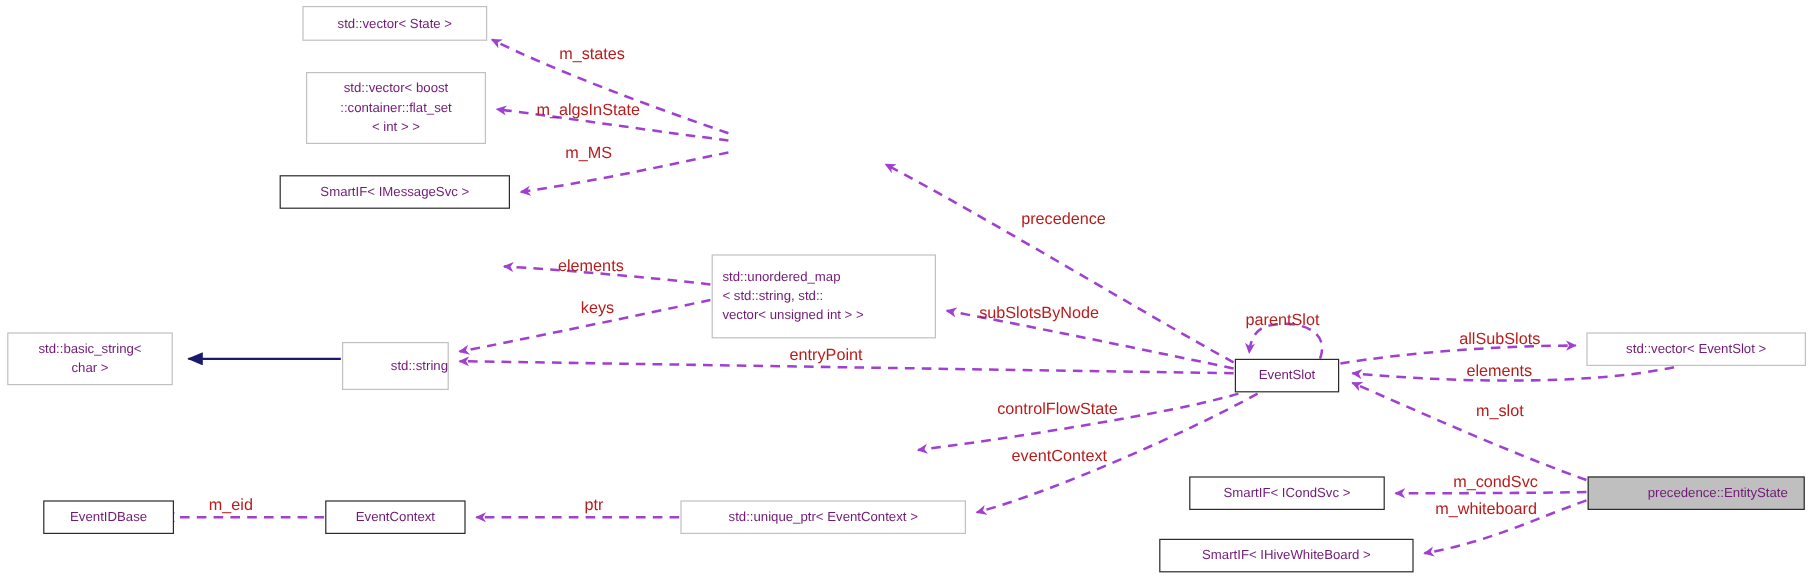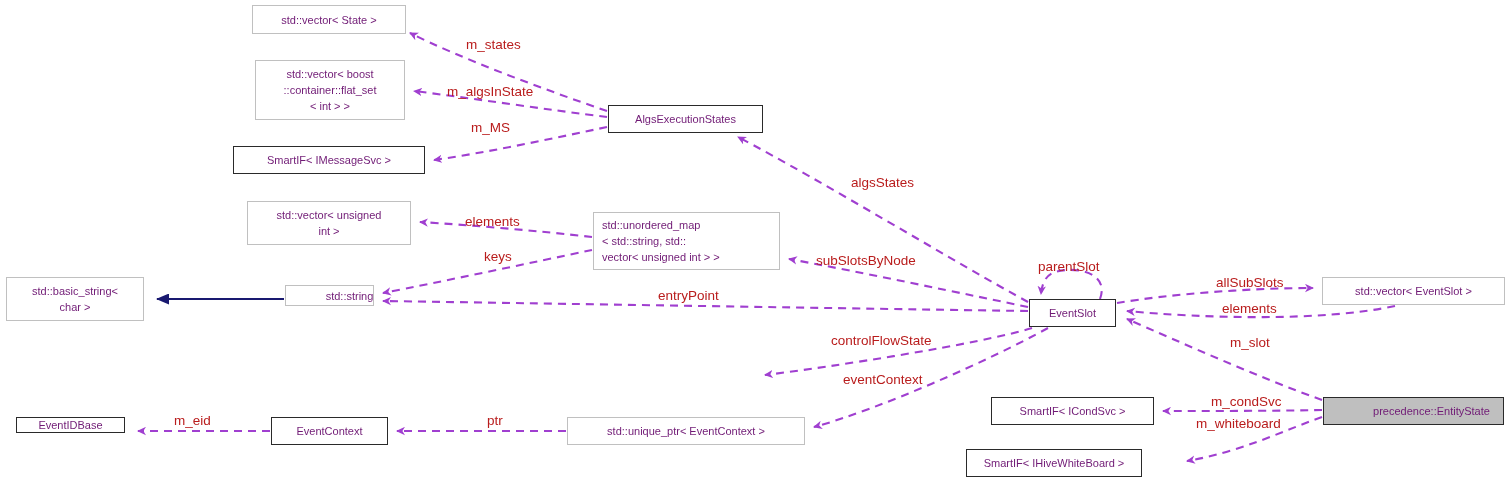--- a/index.html
+++ b/index.html
@@ -123,55 +123,52 @@
   </svg>
 
   <div class="node light" style="left:252px;top:5px;width:154px;height:29px;">std::vector&lt; State &gt;</div>
 
   <div class="node light" style="left:255px;top:60px;width:150px;height:60px;">std::vector&lt; boost
 ::container::flat_set
 &lt; int &gt; &gt;</div>
 
   <div class="node dark" style="left:233px;top:146px;width:192px;height:28px;">SmartIF&lt; IMessageSvc &gt;</div>
 
-  <div class="node dark" style="left:608px;top:105px;width:155px;height:28px;">AlgsExecutionStates</div>
 
-  <div class="node light" style="left:247px;top:201px;width:164px;height:44px;">std::vector&lt; unsigned
-int &gt;</div>
 
-  <div class="node light leftalign" style="left:593px;top:212px;width:187px;height:58px;">std::unordered_map
+  <div class="node light leftalign" style="left:593px;top:212px;width:187px;height:70px;">std::unordered_map
 &lt; std::string, std::
 vector&lt; unsigned int &gt; &gt;</div>
 
   <div class="node light" style="left:6px;top:277px;width:138px;height:44px;">std::basic_string&lt;
 char &gt;</div>
 
-  <div class="node light" style="left:285px;top:285px;width:89px;height:21px;padding-left:40px;">std::string</div>
+  <div class="node light" style="left:285px;top:285px;width:89px;height:40px;padding-left:40px;">std::string</div>
 
   <div class="node dark" style="left:1029px;top:299px;width:87px;height:28px;">EventSlot</div>
 
   <div class="node light" style="left:1322px;top:277px;width:183px;height:28px;">std::vector&lt; EventSlot &gt;</div>
 
 
-  <div class="node dark" style="left:16px;top:417px;width:109px;height:16px;">EventIDBase</div>
+  <div class="node dark" style="left:36px;top:417px;width:109px;height:28px;">EventIDBase</div>
 
   <div class="node dark" style="left:271px;top:417px;width:117px;height:28px;">EventContext</div>
 
   <div class="node light" style="left:567px;top:417px;width:238px;height:28px;">std::unique_ptr&lt; EventContext &gt;</div>
 
   <div class="node dark" style="left:991px;top:397px;width:163px;height:28px;">SmartIF&lt; ICondSvc &gt;</div>
 
-  <div class="node dark" style="left:966px;top:449px;width:176px;height:28px;">SmartIF&lt; IHiveWhiteBoard &gt;</div>
+  <div class="node dark" style="left:966px;top:449px;width:212px;height:28px;">SmartIF&lt; IHiveWhiteBoard &gt;</div>
 
   <div class="node highlight" style="left:1323px;top:397px;width:181px;height:28px;">precedence::EntityState</div>
 
   <div class="edge-label" style="left:466px;top:37px;">m_states</div>
   <div class="edge-label" style="left:447px;top:84px;">m_algsInState</div>
   <div class="edge-label" style="left:471px;top:120px;">m_MS</div>
-  <div class="edge-label" style="left:851px;top:175px;">algsStates</div>
+  <div class="edge-label" style="left:851px;top:175px;">precedence</div>
   <div class="edge-label" style="left:465px;top:214px;">elements</div>
   <div class="edge-label" style="left:484px;top:249px;">keys</div>
   <div class="edge-label" style="left:788px;top:253px;margin-left:28px;">subSlotsByNode</div>
   <div class="edge-label" style="left:658px;top:288px;">entryPoint</div>
   <div class="edge-label" style="left:1038px;top:259px;">parentSlot</div>
   <div class="edge-label" style="left:1216px;top:275px;">allSubSlots</div>
   <div class="edge-label" style="left:1222px;top:301px;">elements</div>
   <div class="edge-label" style="left:831px;top:333px;">controlFlowState</div>
   <div class="edge-label" style="left:1230px;top:335px;">m_slot</div>
   <div class="edge-label" style="left:843px;top:372px;">eventContext</div>

